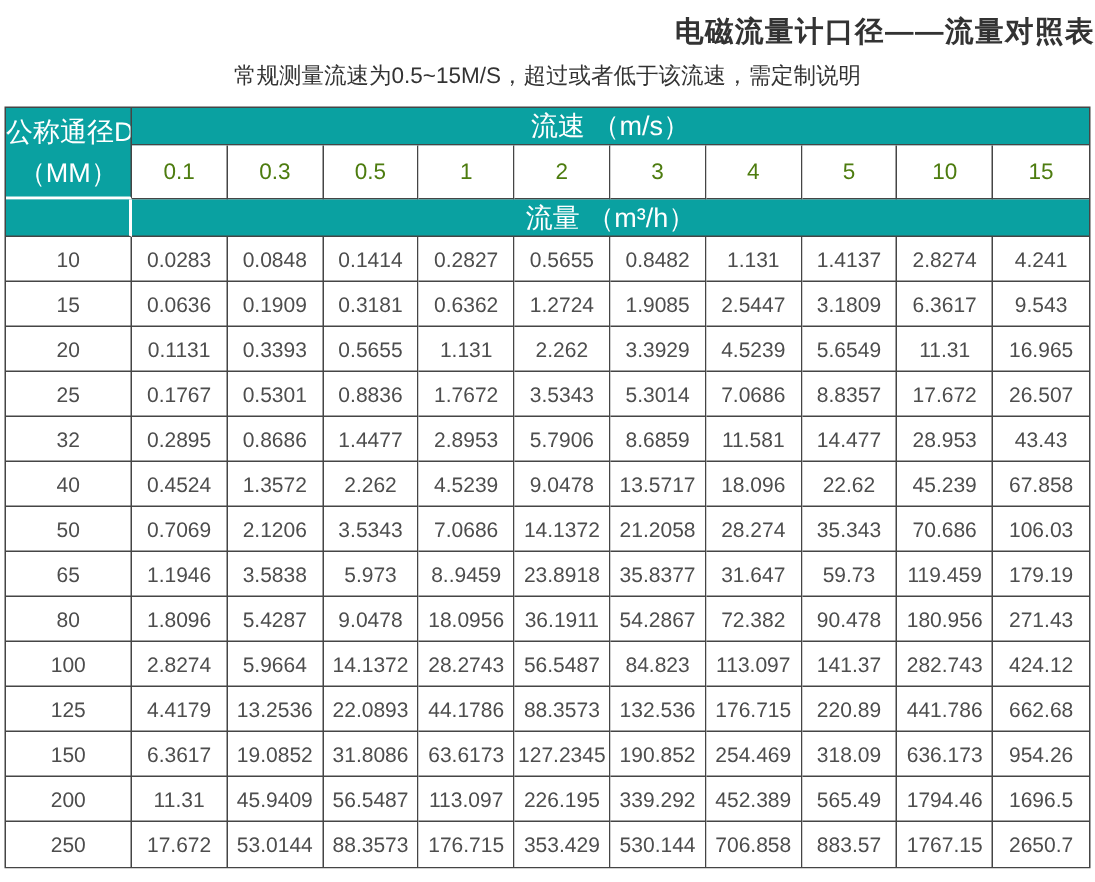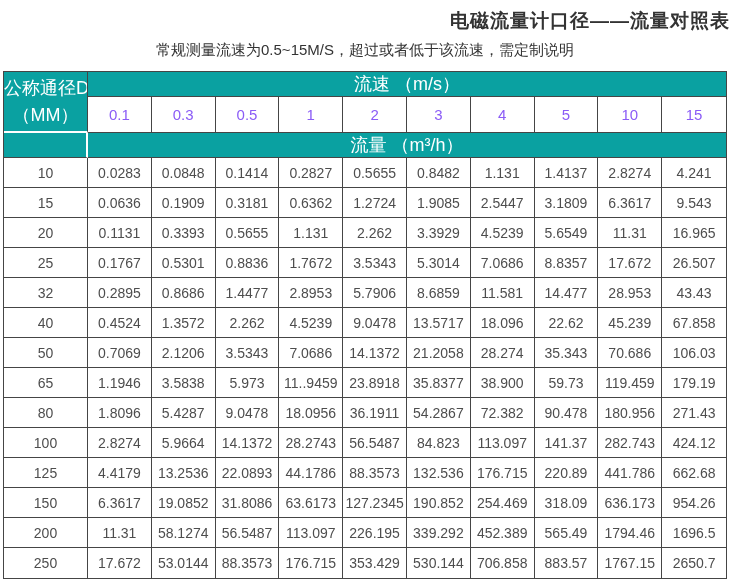--- a/index.html
+++ b/index.html
@@ -55,21 +55,21 @@
     border-right:1px solid var(--border);
     border-bottom:2px solid #ffffff;
     line-height:1.5;
   }
   th.vel-head{
     border-bottom:1px solid var(--border);
     height:18px;
   }
   tr.speed-row td{
     background:#ffffff;
-    color:#8b5cf6;
+    color:#4d7c0f;
     font-size:15px;
     height:36px;
     border-right:1px solid var(--border);
     border-bottom:1px solid var(--border);
   }
   tr.speed-row td:last-child{border-right:none;}
   th.spacer{
     border-right:2px solid #ffffff;
     border-bottom:1px solid var(--border);
     height:25px;
@@ -223,24 +223,24 @@
         <td>28.274</td>
         <td>35.343</td>
         <td>70.686</td>
         <td>106.03</td>
       </tr>
       <tr>
         <td>65</td>
         <td>1.1946</td>
         <td>3.5838</td>
         <td>5.973</td>
-        <td>11..9459</td>
+        <td>8..9459</td>
         <td>23.8918</td>
         <td>35.8377</td>
-        <td>38.900</td>
+        <td>31.647</td>
         <td>59.73</td>
         <td>119.459</td>
         <td>179.19</td>
       </tr>
       <tr>
         <td>80</td>
         <td>1.8096</td>
         <td>5.4287</td>
         <td>9.0478</td>
         <td>18.0956</td>
@@ -286,21 +286,21 @@
         <td>127.2345</td>
         <td>190.852</td>
         <td>254.469</td>
         <td>318.09</td>
         <td>636.173</td>
         <td>954.26</td>
       </tr>
       <tr>
         <td>200</td>
         <td>11.31</td>
-        <td>58.1274</td>
+        <td>45.9409</td>
         <td>56.5487</td>
         <td>113.097</td>
         <td>226.195</td>
         <td>339.292</td>
         <td>452.389</td>
         <td>565.49</td>
         <td>1794.46</td>
         <td>1696.5</td>
       </tr>
       <tr>

